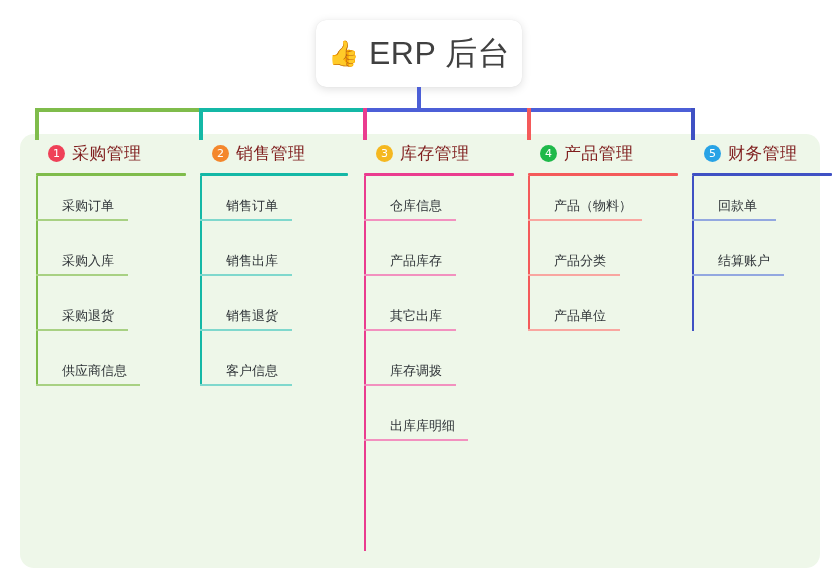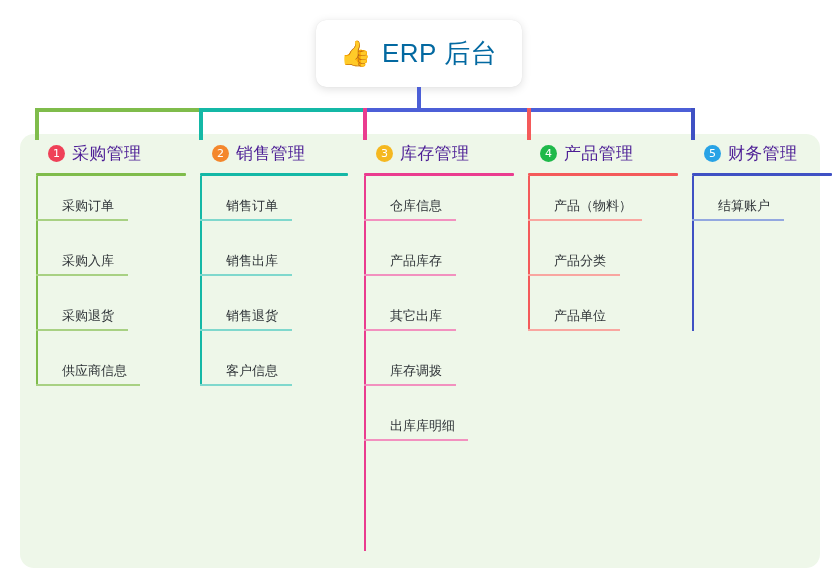--- a/index.html
+++ b/index.html
@@ -31,22 +31,22 @@
     justify-content: center;
     gap: 10px;
     box-sizing: border-box;
   }
   #root-node .root-emoji {
     font-size: 25px;
     line-height: 1;
     font-family: "DejaVu Sans", sans-serif;
   }
   #root-node .root-title {
-    font-size: 26px;
-    color: #0369a1;
+    font-size: 32px;
+    color: #404040;
     letter-spacing: 0.5px;
     white-space: nowrap;
   }
 
   
   .conn {
     position: absolute;
   }
   .conn-v-root {            
     width: 4px;
@@ -93,21 +93,21 @@
     border-radius: 50%;
     color: #ffffff;
     font-size: 11px;
     line-height: 17px;
     text-align: center;
     font-family: "DejaVu Sans", sans-serif;
     flex: 0 0 auto;
   }
   .col-title {
     font-size: 17px;
-    color: #4c1d95;
+    color: #7f1d1d;
     letter-spacing: 0.3px;
   }
   .col-rule {                 
     height: 3px;
     margin-top: 7px;
     border-radius: 1px;
   }
   .col-body {
     position: relative;
   }
@@ -266,18 +266,22 @@
     </div>
     <div class="column" style="left: 692px; width: 140px;">
       <div class="col-header">
         <span class="badge" style="background: rgb(40, 163, 230);">5</span>
         <span class="col-title">财务管理</span>
       </div>
       <div class="col-rule" style="background: rgb(63, 81, 196); width: 140px;"></div>
       <div class="col-body" style="height: 165px;">
         <div class="spine" style="background: rgb(63, 81, 196); height: 155px;"></div>
         <div class="leaf">
+          <span class="leaf-label">回款单</span>
+          <div class="leaf-rule" style="background: rgb(147, 168, 224); width: 84px;"></div>
+        </div>
+        <div class="leaf">
           <span class="leaf-label">结算账户</span>
           <div class="leaf-rule" style="background: rgb(147, 168, 224); width: 92px;"></div>
         </div>
       </div>
     </div>
   </div>
 
 </body></html>

